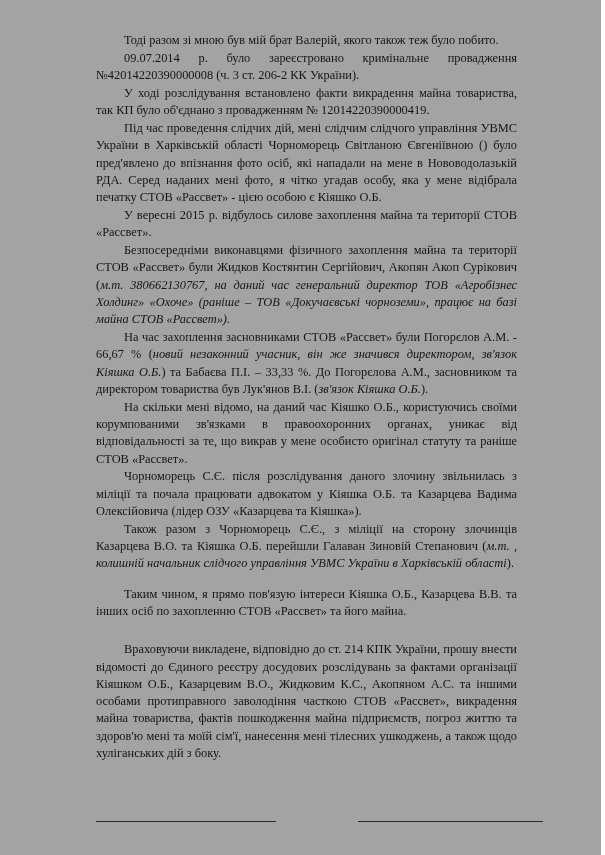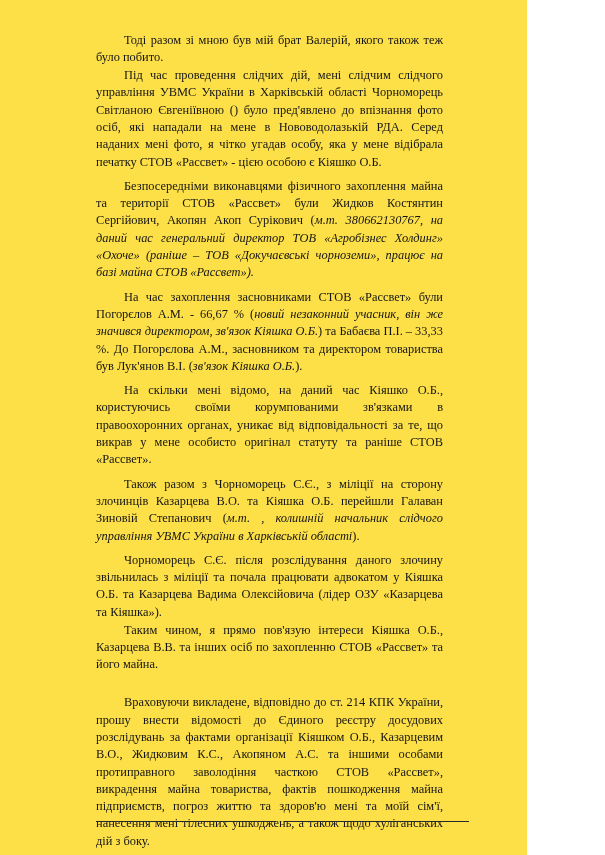--- a/index.html
+++ b/index.html
@@ -9,41 +9,41 @@
   }
   body {
     width: 605px;
     height: 855px;
     font-family: "Liberation Serif", "DejaVu Serif", serif;
     color: #1b1b1b;
     overflow: hidden;
   }
   .page {
     position: relative;
-    width: 527px;
+    width: 601px;
     height: 855px;
     box-sizing: border-box;
     padding: 32px 84px 10px 96px;
-    background: #fde047;
+    background: #a3a3a3;
   }
   .doc-body {
     font-size: 12.4px;
     line-height: 17.3px;
     text-align: justify;
     text-justify: inter-word;
     color: #151515;
   }
   .para {
     margin: 0 0 0.5px 0;
     text-indent: 28px;
   }
   .para.gap-sm {
-    margin-top: 7px;
   }
   .para.gap-md {
+    margin-top: 13px;
   }
   .para.gap-lg {
     margin-top: 21px;
   }
   .it {
     font-style: italic;
   }
   .signature-row {
     position: absolute;
     left: 96px;
@@ -60,26 +60,29 @@
   .sig-line.right {
     width: 185px;
   }
 </style>
 </head>
 <body>
 
 <div class="page">
   <div class="doc-body" id="doc-body">
       <p class="para "><span>Тоді разом зі мною був мій брат Валерій, якого також теж було побито.</span></p>
+      <p class="para "><span>09.07.2014 р. було зареєстровано кримінальне провадження №42014220390000008 (ч. 3 ст. 206-2 КК України).</span></p>
+      <p class="para "><span>У ході розслідування встановлено факти викрадення майна товариства, так КП було об'єднано з провадженням № 12014220390000419.</span></p>
       <p class="para "><span>Під час проведення слідчих дій, мені слідчим слідчого управління УВМС України в Харківській області Чорноморець Світланою Євгеніївною () було пред'явлено до впізнання фото осіб, які нападали на мене в Нововодолазькій РДА. Серед наданих мені фото, я чітко угадав особу, яка у мене відібрала печатку СТОВ «Рассвет» - цією особою є Кіяшко О.Б.</span></p>
+      <p class="para "><span>У вересні 2015 р. відбулось силове захоплення майна та території СТОВ «Рассвет».</span></p>
       <p class="para gap-sm"><span>Безпосередніми виконавцями фізичного захоплення майна та території СТОВ «Рассвет» були Жидков Костянтин Сергійович, Акопян Акоп Сурікович (</span><span class="it">м.т. 380662130767, на даний час генеральний директор ТОВ «Агробізнес Холдинг» «Охоче» (раніше – ТОВ «Докучаєвські чорноземи», працює на базі майна СТОВ «Рассвет»).</span></p>
       <p class="para gap-sm"><span>На час захоплення засновниками СТОВ «Рассвет» були Погорєлов А.М. - 66,67 % (</span><span class="it">новий незаконний учасник, він же значився директором, зв'язок Кіяшка О.Б.</span><span>) та Бабаєва П.І. – 33,33 %. До Погорєлова А.М., засновником та директором товариства був Лук'янов В.І. (</span><span class="it">зв'язок Кіяшка О.Б.</span><span>).</span></p>
       <p class="para gap-sm"><span>На скільки мені відомо, на даний час Кіяшко О.Б., користуючись своїми корумпованими зв'язками в правоохоронних органах, уникає від відповідальності за те, що викрав у мене особисто оригінал статуту та раніше СТОВ «Рассвет».</span></p>
+      <p class="para gap-sm"><span>Чорноморець С.Є. після розслідування даного злочину звільнилась з міліції та почала працювати адвокатом у Кіяшка О.Б. та Казарцева Вадима Олексійовича (лідер ОЗУ «Казарцева та Кіяшка»).</span></p>
       <p class="para gap-sm"><span>Також разом з Чорноморець С.Є., з міліції на сторону злочинців Казарцева В.О. та Кіяшка О.Б. перейшли Галаван Зиновій Степанович (</span><span class="it">м.т.</span><span class="it">                        , колишній начальник слідчого управління УВМС України в Харківській області</span><span>).</span></p>
-      <p class="para gap-sm"><span>Чорноморець С.Є. після розслідування даного злочину звільнилась з міліції та почала працювати адвокатом у Кіяшка О.Б. та Казарцева Вадима Олексійовича (лідер ОЗУ «Казарцева та Кіяшка»).</span></p>
       <p class="para gap-md"><span>Таким чином, я прямо пов'язую інтереси Кіяшка О.Б., Казарцева В.В. та інших осіб по захопленню СТОВ «Рассвет» та його майна.</span></p>
       <p class="para gap-lg"><span>Враховуючи викладене, відповідно до ст. 214 КПК України, прошу внести відомості до Єдиного реєстру досудових розслідувань за фактами організації Кіяшком О.Б., Казарцевим В.О., Жидковим К.С., Акопяном А.С. та іншими особами протиправного заволодіння часткою СТОВ «Рассвет», викрадення майна товариства, фактів пошкодження майна підприємств, погроз життю та здоров'ю мені та моїй сім'ї, нанесення мені тілесних ушкоджень, а також щодо хуліганських дій з боку.</span></p>
     </div>
 
   <div class="signature-row">
     <div class="sig-line"></div>
     <div class="sig-line right"></div>
   </div>
 </div>
 

